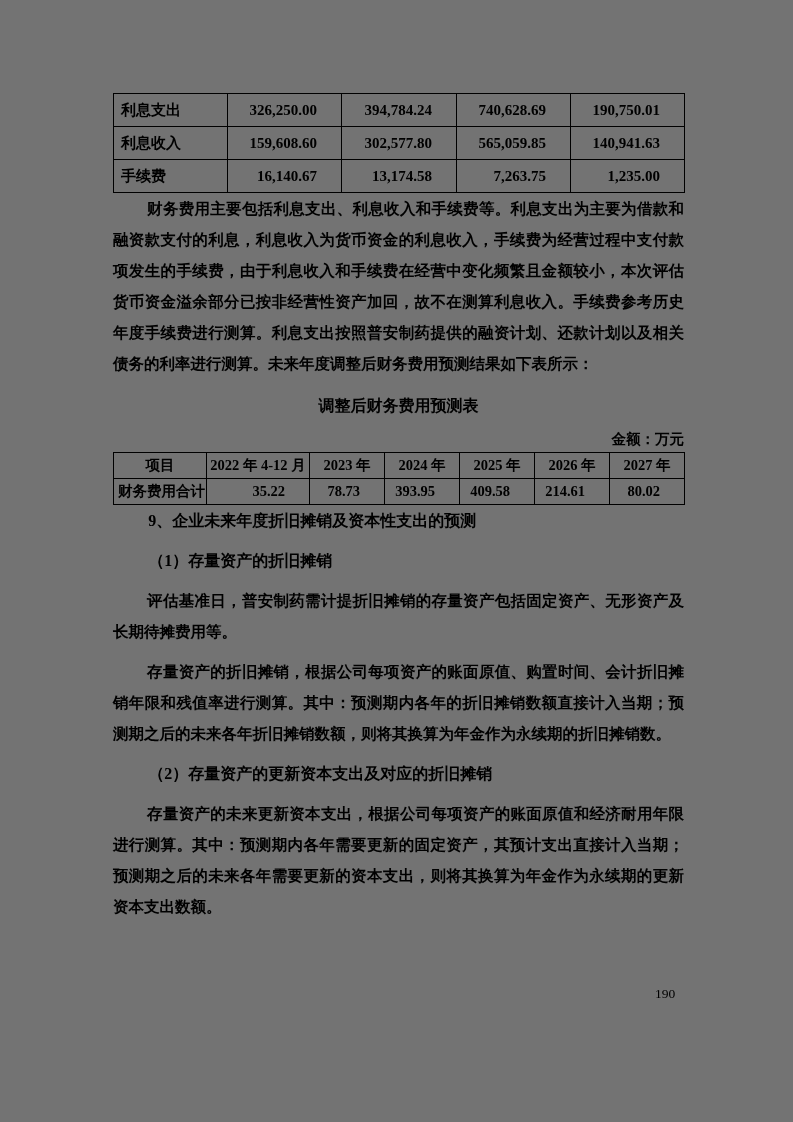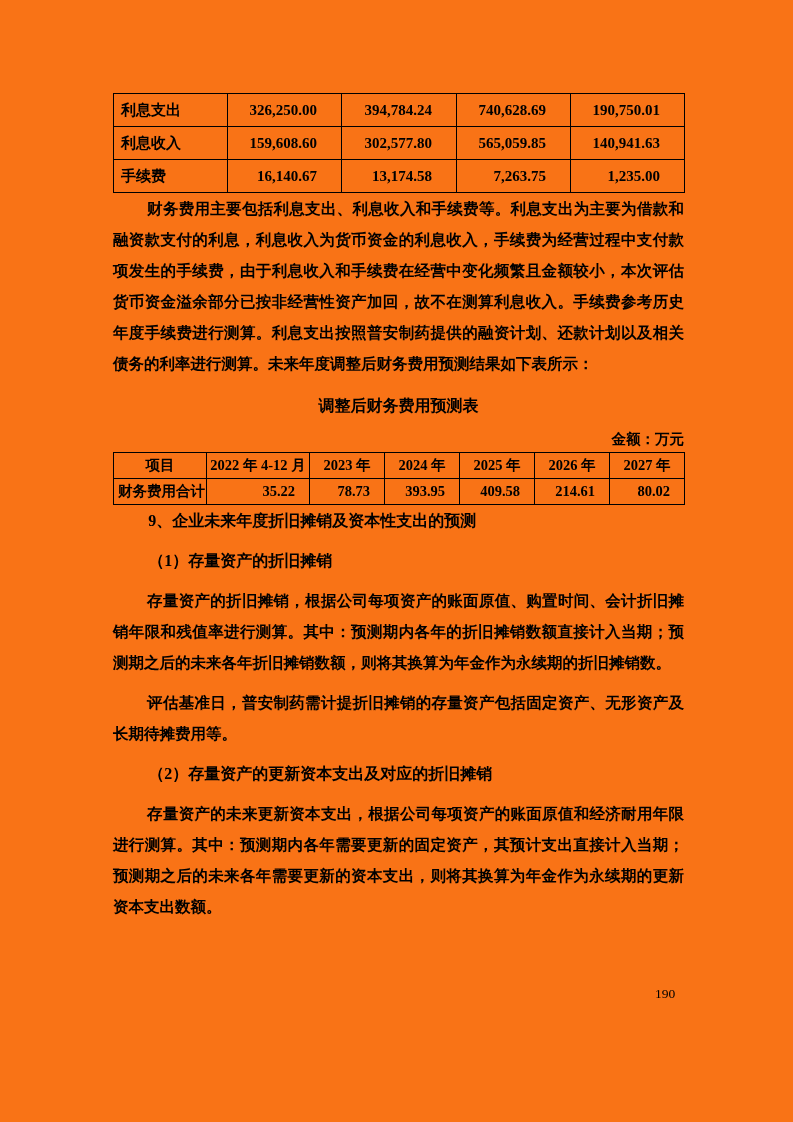--- a/index.html
+++ b/index.html
@@ -2,21 +2,21 @@
 <html><head>
 <meta charset="utf-8">
 <style>
   * { margin: 0; padding: 0; box-sizing: border-box; }
   html, body { background: #ffffff; }
   .page {
     position: relative;
     width: 793px;
     height: 1122px;
     margin: 0 auto;
-    background: #f97316;
+    background: #737373;
     color: #000;
     font-family: "Liberation Serif", "DejaVu Serif", serif;
     padding: 93px 109px 0 113px;
   }
 
   
   table { border-collapse: collapse; table-layout: fixed; width: 571px; }
   .t1 td {
     border: 1.5px solid #000;
     height: 33px;
@@ -60,21 +60,21 @@
   .t2 th, .t2 td {
     border: 1.5px solid #000;
     height: 26px;
     font-size: 14.5px;
     font-weight: bold;
     overflow: hidden;
     white-space: nowrap;
   }
   .t2 th { text-align: center; font-weight: bold; margin-top: 24px; }
   .t2 td.lbl { padding-left: 4px; text-align: left; }
-  .t2 td.num { padding-right: 14px; text-align: right; }
+  .t2 td.num { padding-right: 24px; text-align: right; }
 
   
   .heading {
     font-size: 16px;
     font-weight: bold;
     line-height: 31px;
     text-indent: 2.2em;
   }
 
   
@@ -158,23 +158,23 @@
         <td class="num">214.61</td>
         <td class="num">80.02</td>
       </tr>
     </tbody>
   </table>
 
   <div class="heading mt12">9、企业未来年度折旧摊销及资本性支出的预测</div>
 
   <div class="heading mt8">（1）存量资产的折旧摊销</div>
 
+  <p class="para mt8">评估基准日，普安制药需计提折旧摊销的存量资产包括固定资产、无形资产及长期待摊费用等。</p>
+
   <p class="para mt8">存量资产的折旧摊销，根据公司每项资产的账面原值、购置时间、会计折旧摊销年限和残值率进行测算。其中：预测期内各年的折旧摊销数额直接计入当期；预测期之后的未来各年折旧摊销数额，则将其换算为年金作为永续期的折旧摊销数。</p>
-
-  <p class="para mt8">评估基准日，普安制药需计提折旧摊销的存量资产包括固定资产、无形资产及长期待摊费用等。</p>
 
   <div class="heading mt8">（2）存量资产的更新资本支出及对应的折旧摊销</div>
 
   <p class="para mt8">存量资产的未来更新资本支出，根据公司每项资产的账面原值和经济耐用年限进行测算。其中：预测期内各年需要更新的固定资产，其预计支出直接计入当期；预测期之后的未来各年需要更新的资本支出，则将其换算为年金作为永续期的更新资本支出数额。</p>
 
   <div class="page-number">190</div>
 
 </div>
 
 </body></html>

